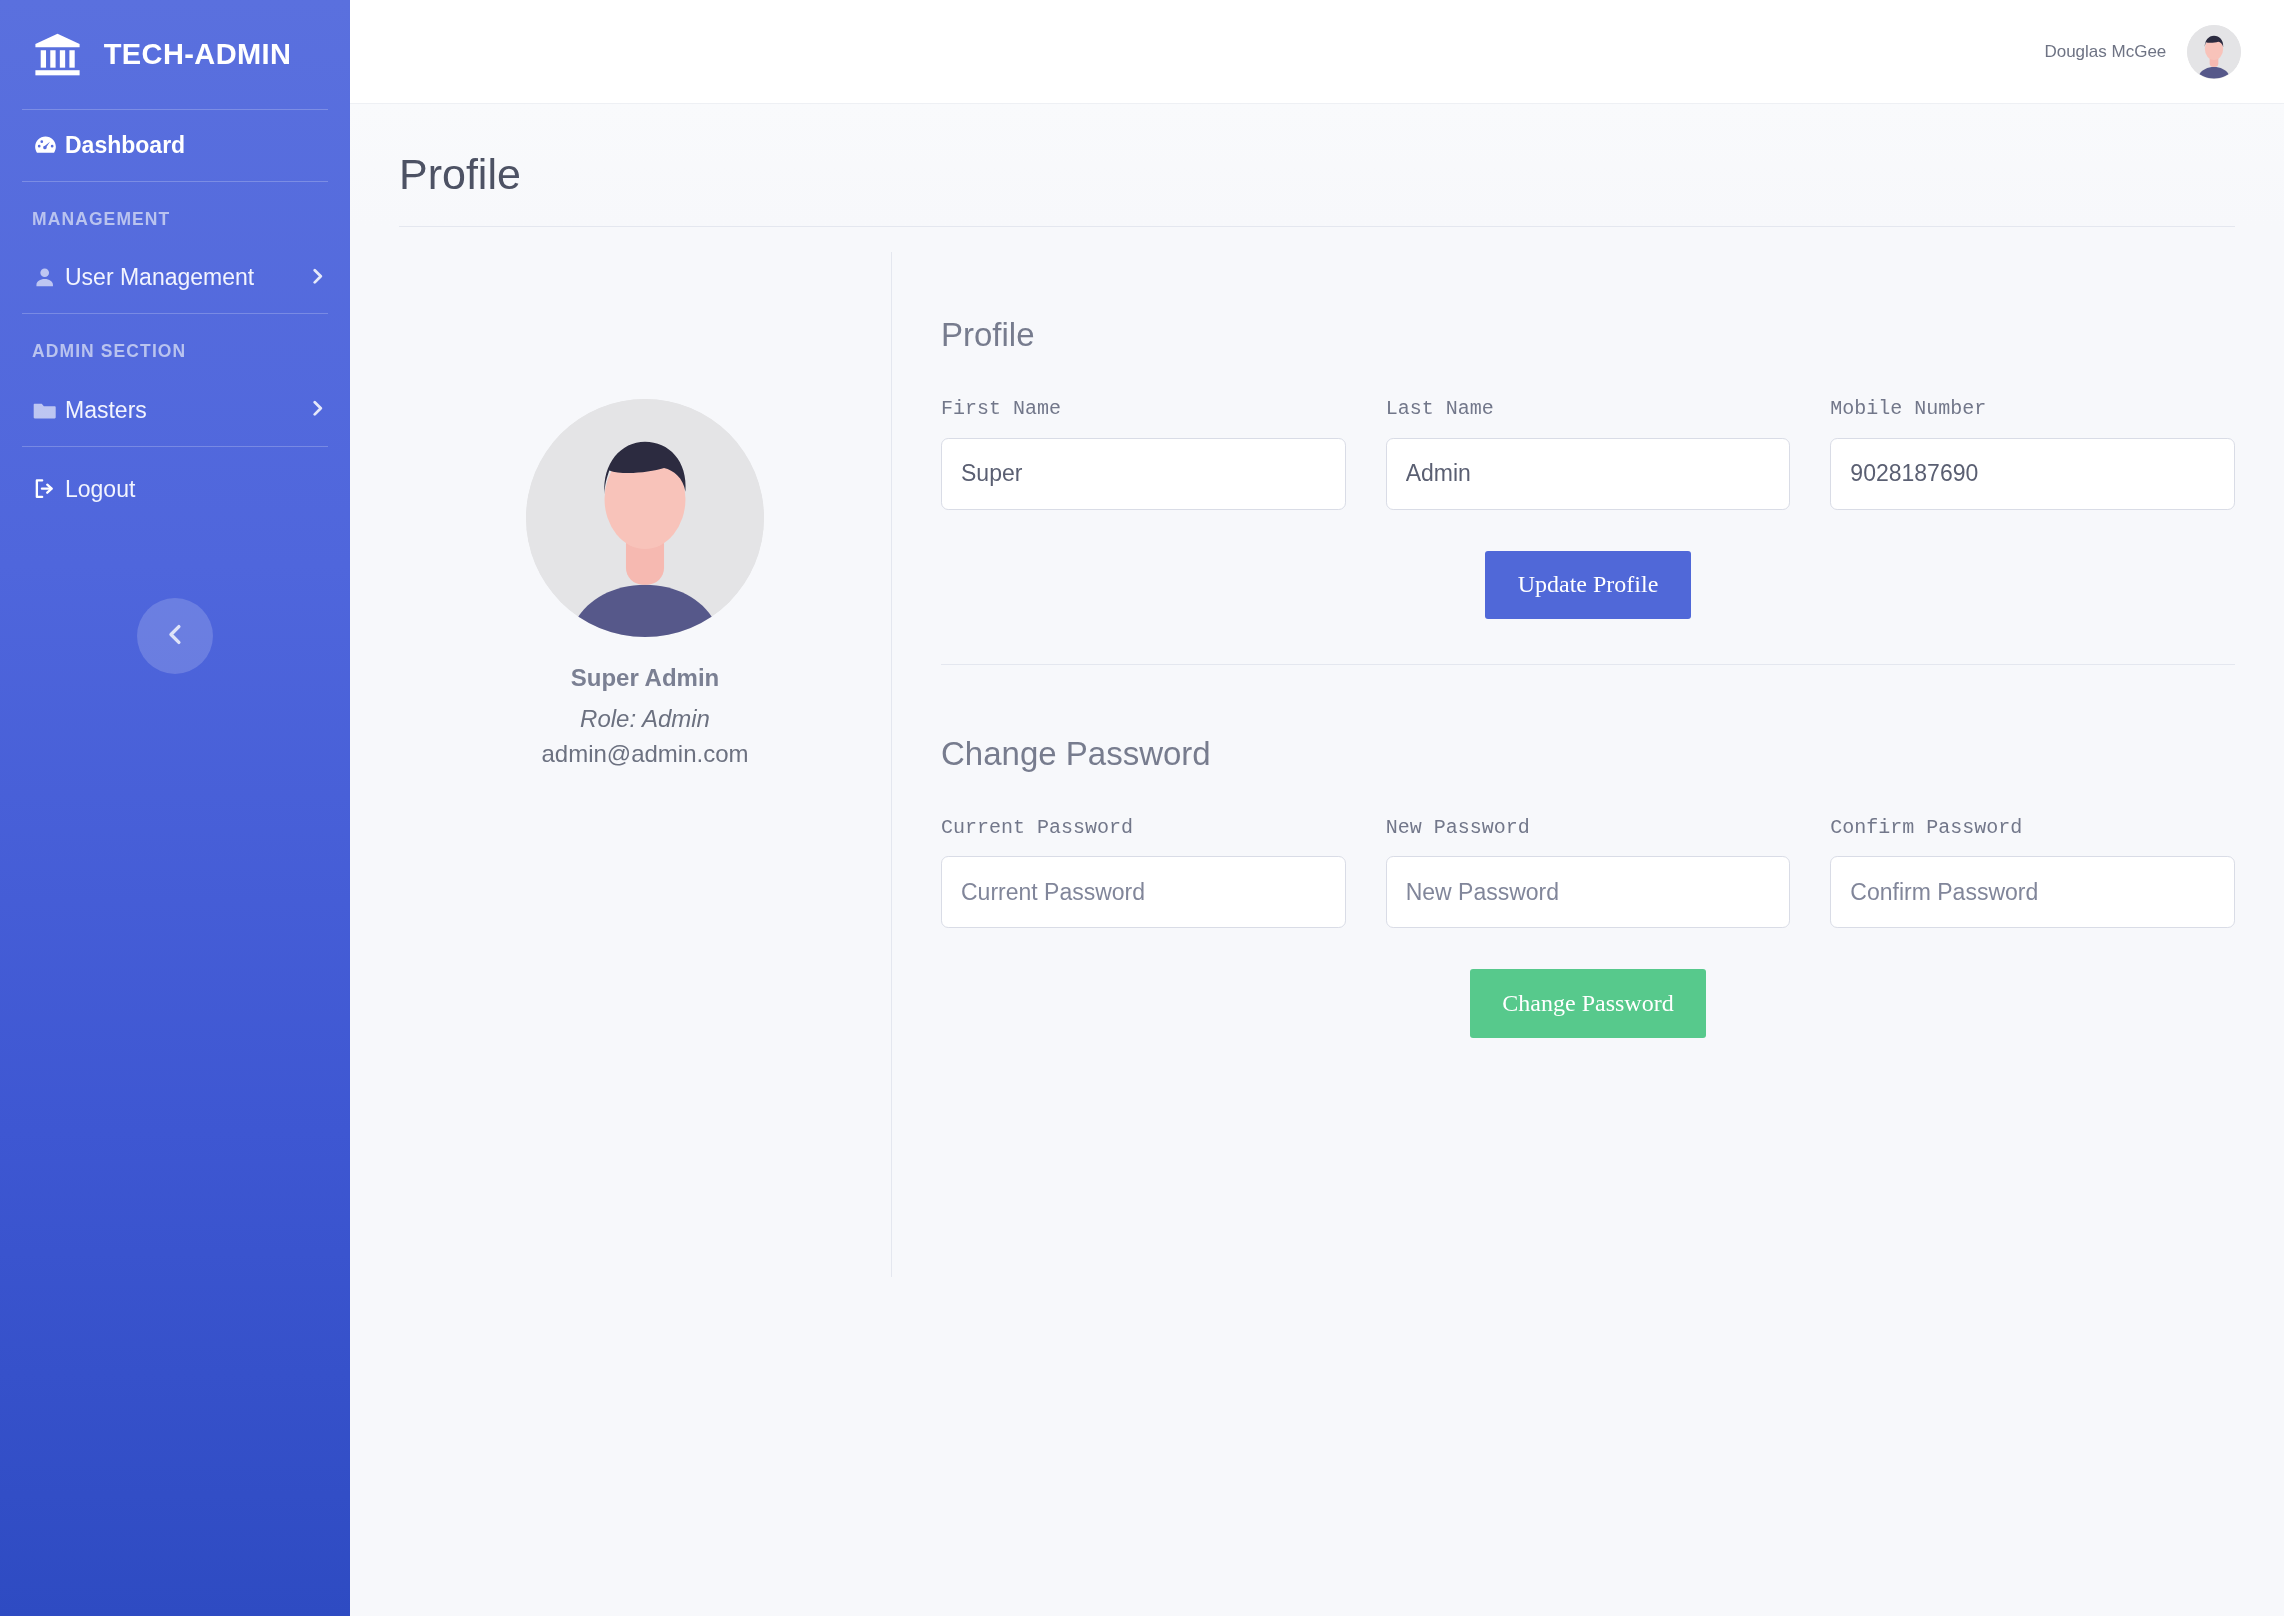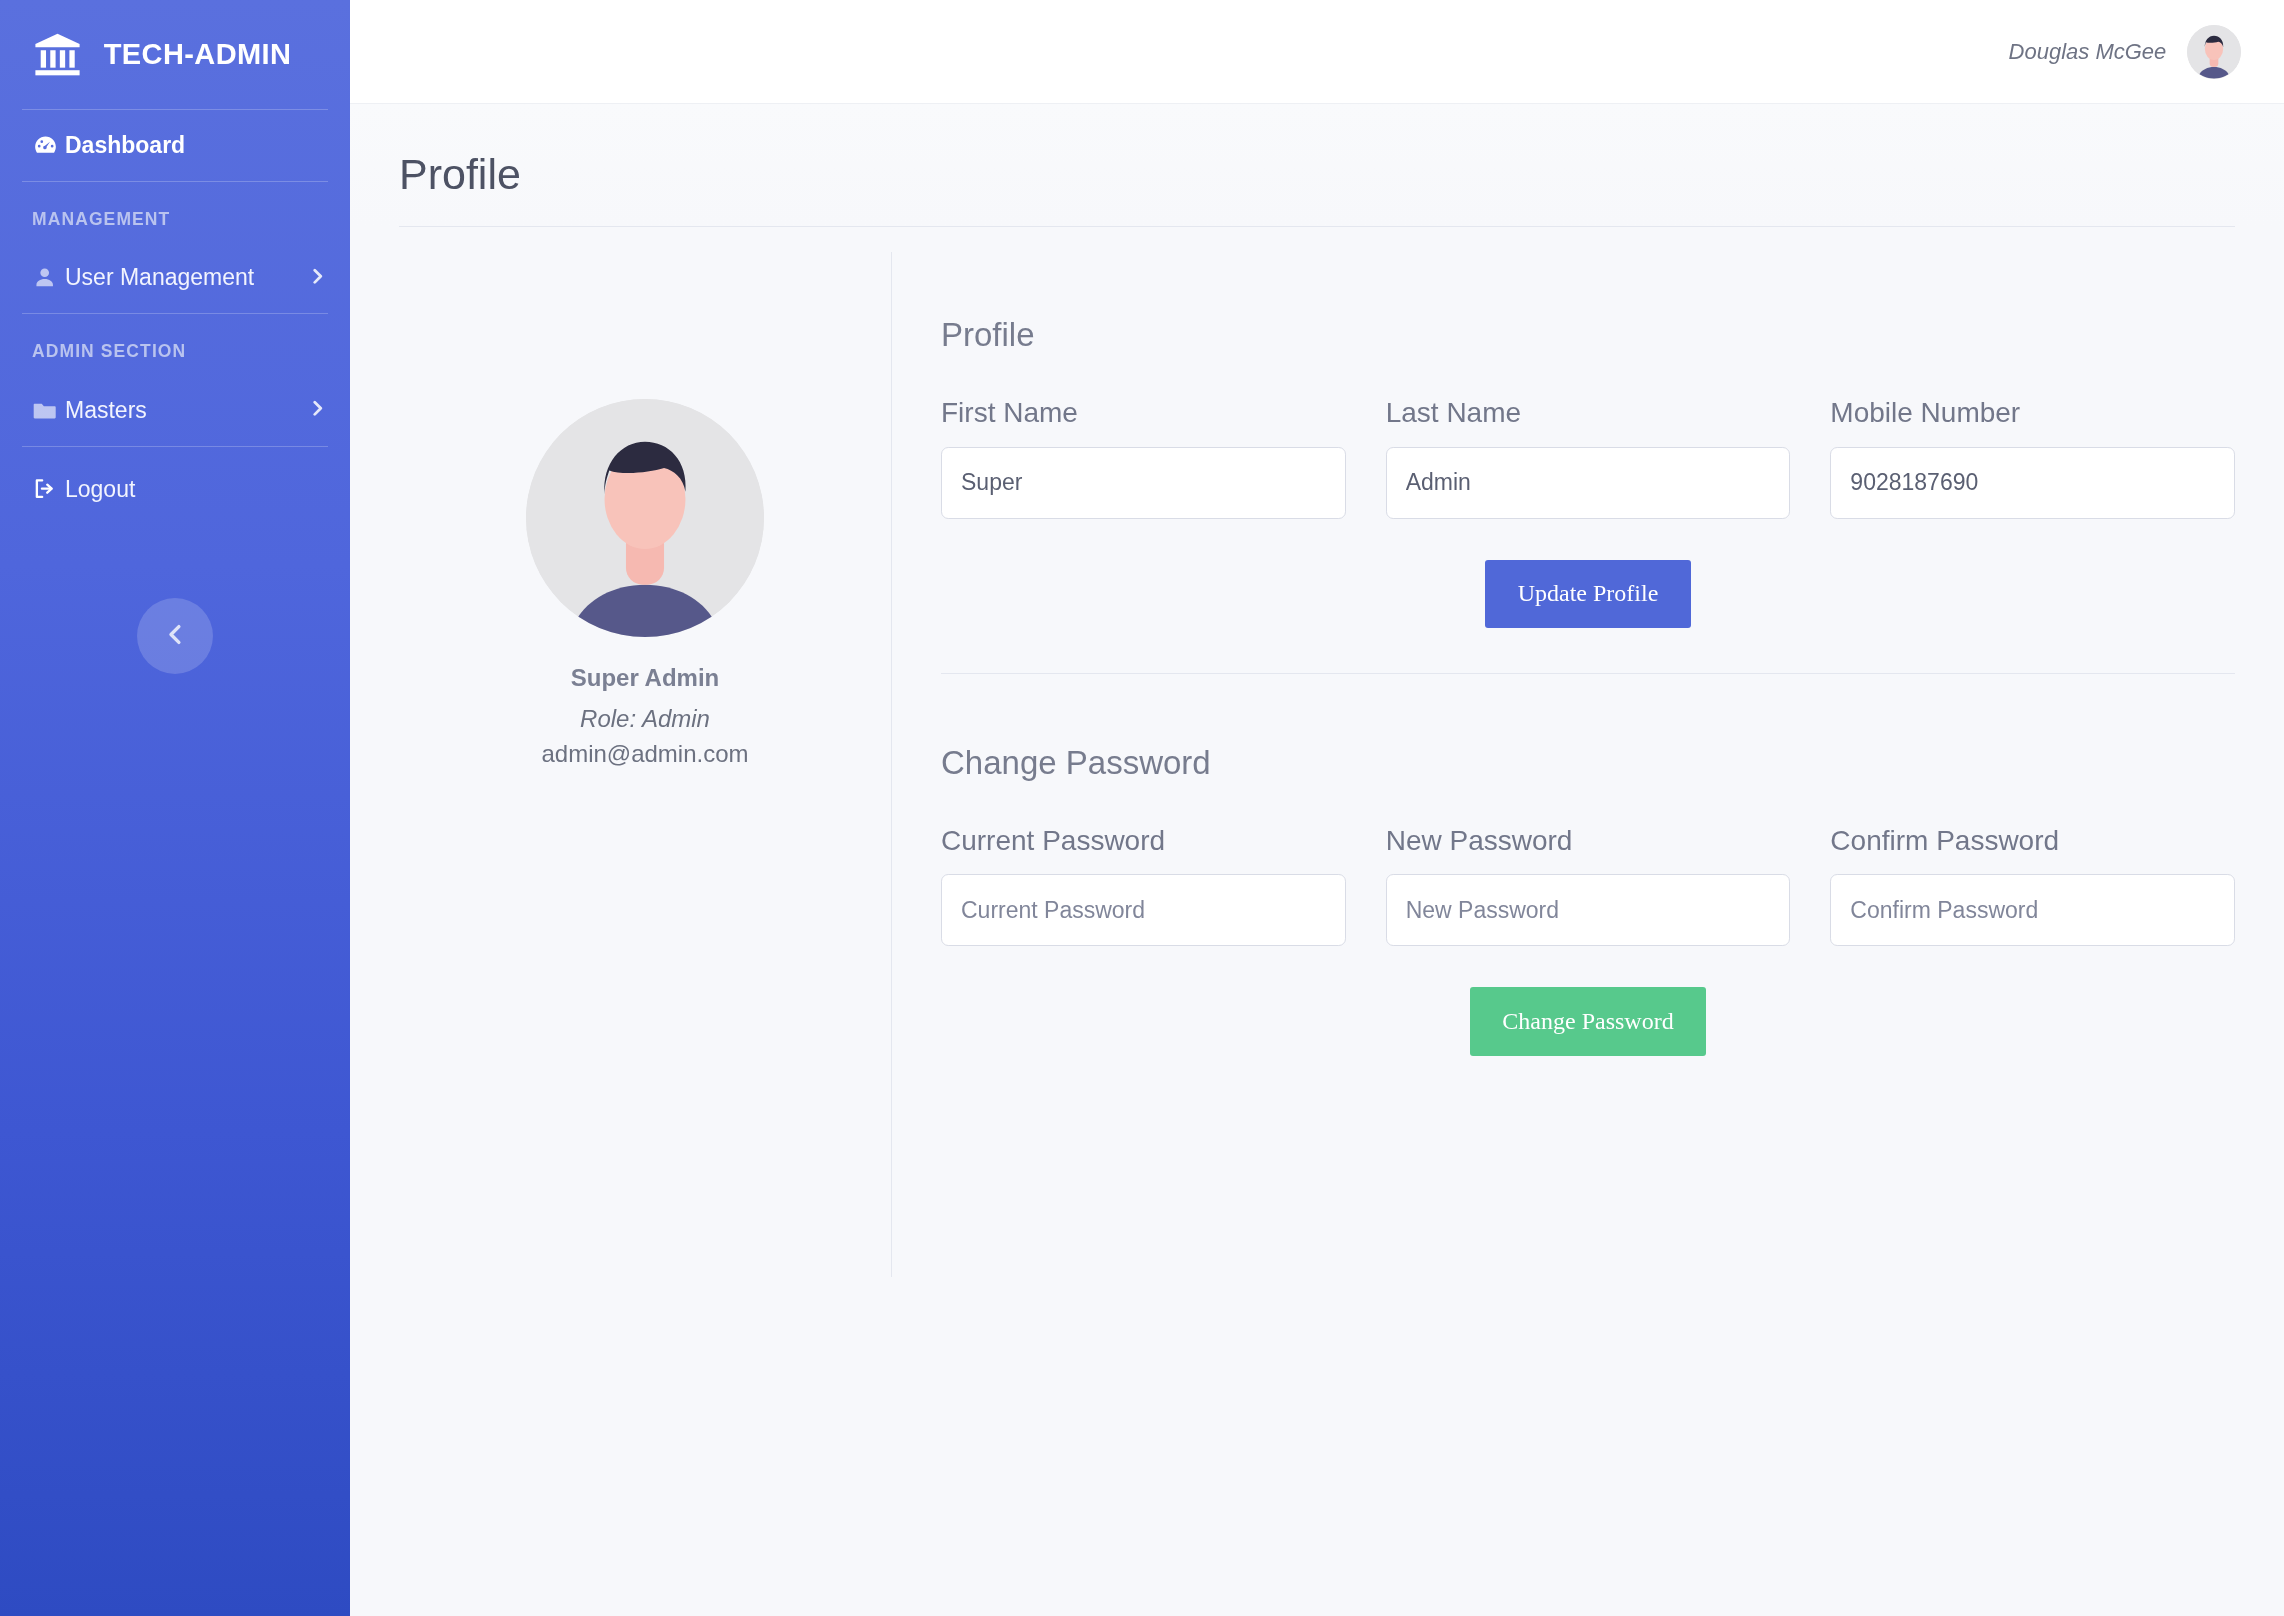--- a/index.html
+++ b/index.html
@@ -82,21 +82,21 @@
   .search-input::placeholder { color: #8b90a3; }
   .search-btn {
     width: 63px; flex: 0 0 63px; border: none; cursor: pointer;
     background: #5068d8; display: flex;
     align-items: center; justify-content: center;
   }
   .user-block {
     margin-left: auto; display: flex; align-items: center; gap: 20.7px;
     cursor: pointer;
   }
-  .user-name { font-size: 22px; color: #6e7384; font-style: italic; }
+  .user-name { font-size: 17px; color: #6e7384; }
   .avatar-sm {
     width: 54px; height: 54px; border-radius: 50%;
     overflow: hidden; background: #e4e4e6; display: block;
   }
 
   .page-head {
     background: linear-gradient(180deg,#f9fafc 0%, #f7f8fb 100%);
     padding: 46px 49px 0 49px;
   }
   .page-title {
@@ -130,21 +130,21 @@
   }
   .pc-email { margin-top: 7px; font-size: 24px; color: #6c7180; }
 
   .form-col { flex: 1 1 auto; padding: 64px 0 0 49px; }
   .section-title {
     font-size: 33px; color: #777c8e; font-weight: 400; margin-bottom: 43px;
   }
   .field-row { display: flex; gap: 40px; }
   .field { flex: 1 1 0; min-width: 0; }
   .field-label {
-    display: block; font-size: 28px; color: #72778a; margin-bottom: 17.5px;
+    display: block; font-size: 20px; color: #72778a; margin-bottom: 17.5px; font-family: Liberation Mono, monospace;
   }
   .field-input {
     width: 100%; height: 72px; border: 0.8px solid #d9dce6;
     border-radius: 7.2px; background: #ffffff;
     padding: 0 19px; font-size: 23px; color: #5a5f72;
     font-family: "Liberation Sans", sans-serif; outline: none;
   }
   .field-input::placeholder { color: #81869a; }
   .btn-row { display: flex; justify-content: center; margin-top: 41px; }
   .btn {

